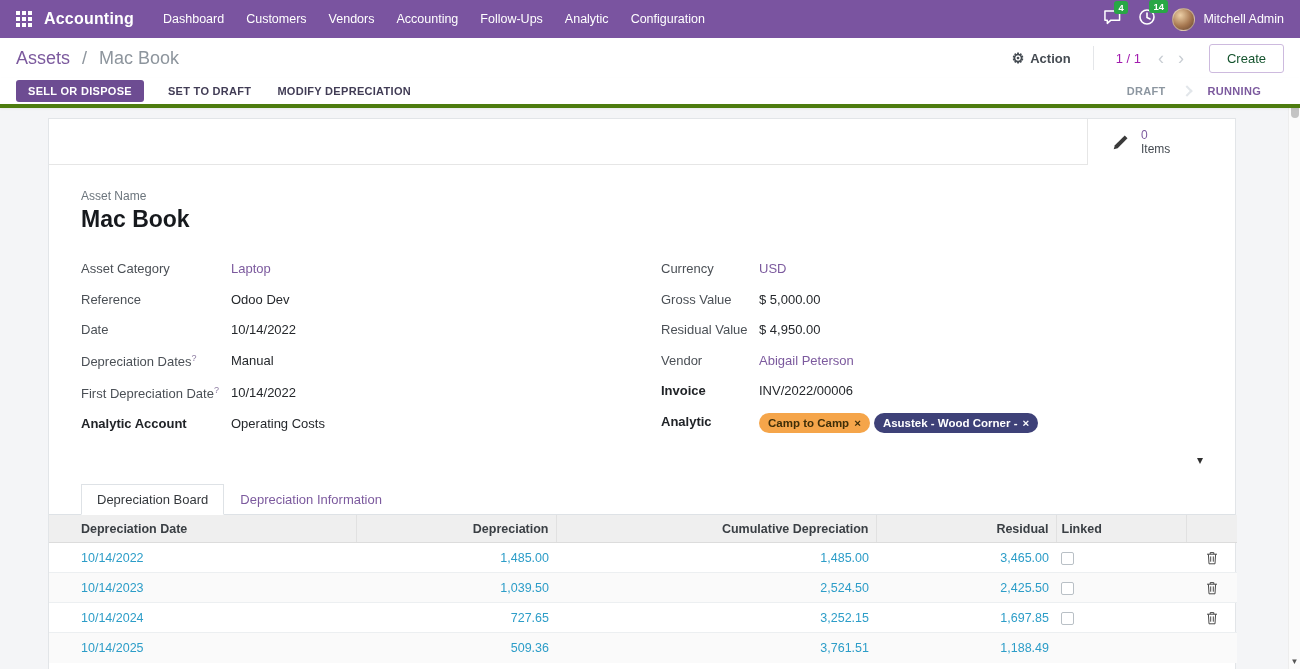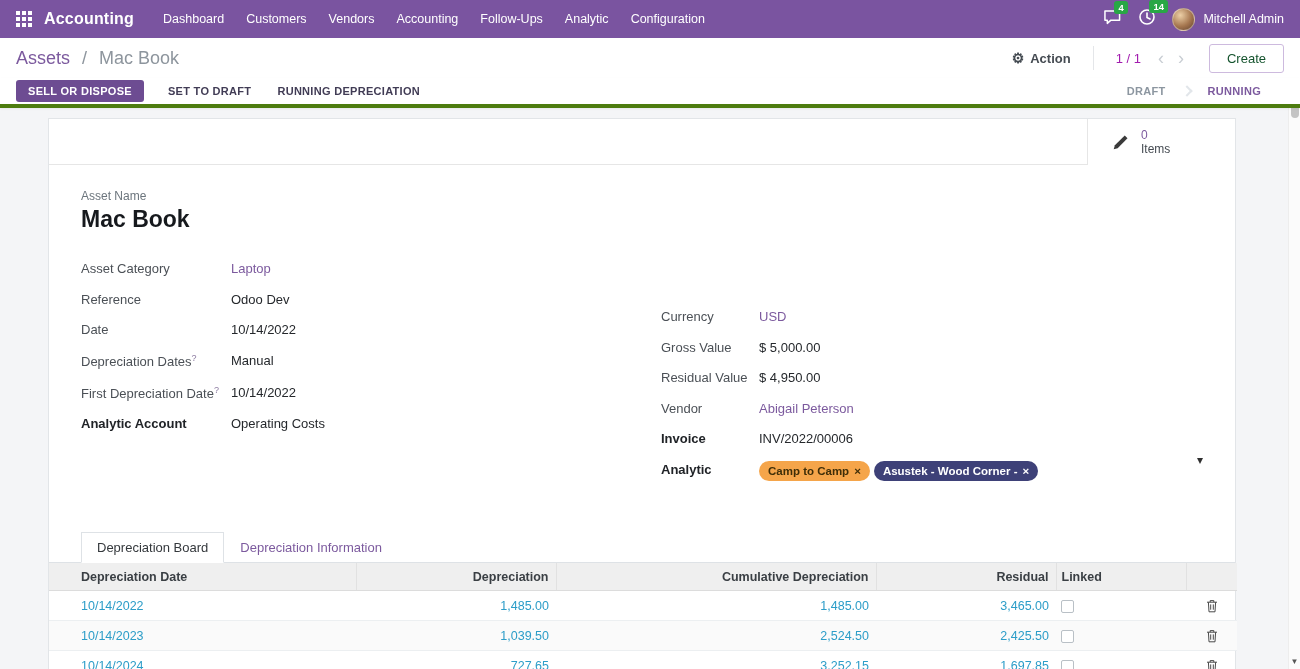--- a/index.html
+++ b/index.html
@@ -52,21 +52,21 @@
   .stat-txt { line-height:1.2; font-size:12px; text-align:left; }
   .stat-count { color:#7C5A9E; }
   .stat-label { color:#454b52; }
 
   .sheet-body { padding:24px 32px 0 32px; position:relative; }
   .asset-label { font-size:12px; color:#6C757D; }
   .asset-name { font-size:23px; font-weight:700; color:#16191d; margin:3px 0 27px; }
 
   .field-cols { display:flex; }
   .col-left { width:580px; flex-shrink:0; }
-  .col-right { flex:1;margin-top:48px; }
+  .col-right { flex:1; }
   .frow { display:flex; margin-bottom:13px; font-size:13px; align-items:flex-start; }
   .flabel { width:150px; flex-shrink:0; color:#4B5056; padding-right:3px; line-height:1.35; }
   .col-right .flabel { width:98px; }
   .flabel.bold { font-weight:700; color:#202327; }
   .flabel sup { color:#8b7aa0; font-size:9px; }
   .fvalue { color:#25282C; line-height:1.35; }
   .fvalue.link { color:#7C5A9E; cursor:pointer; }
   .tagrow { display:flex; gap:4px; flex-wrap:wrap; }
   .tag { display:inline-flex; align-items:center; gap:5px; border-radius:11px; padding:2px 9px; font-size:11.5px; font-weight:700; line-height:1.4; cursor:pointer; }
   .tag .x { font-weight:700; cursor:pointer; }
@@ -162,21 +162,21 @@
     <span class="pg-btn">‹</span>
     <span class="pg-btn">›</span>
     <button class="create-btn">Create</button>
   </div>
 </div>
 
 <div class="status-bar">
   <div id="sb-buttons" style="display:flex;align-items:center;">
       <button class="sb-btn sb-primary">SELL OR DISPOSE</button>
       <button class="sb-btn sb-plain">SET TO DRAFT</button>
-      <button class="sb-btn sb-plain">RUNNING DEPRECIATION</button>
+      <button class="sb-btn sb-plain">MODIFY DEPRECIATION</button>
     </div>
   <div class="sb-states" id="sb-states">
       <span class="state">DRAFT</span>
       <span class="state-chev"></span>
       <span class="state active">RUNNING</span>
     </div>
 </div>
 
 <div class="content">
   <div class="sheet">

